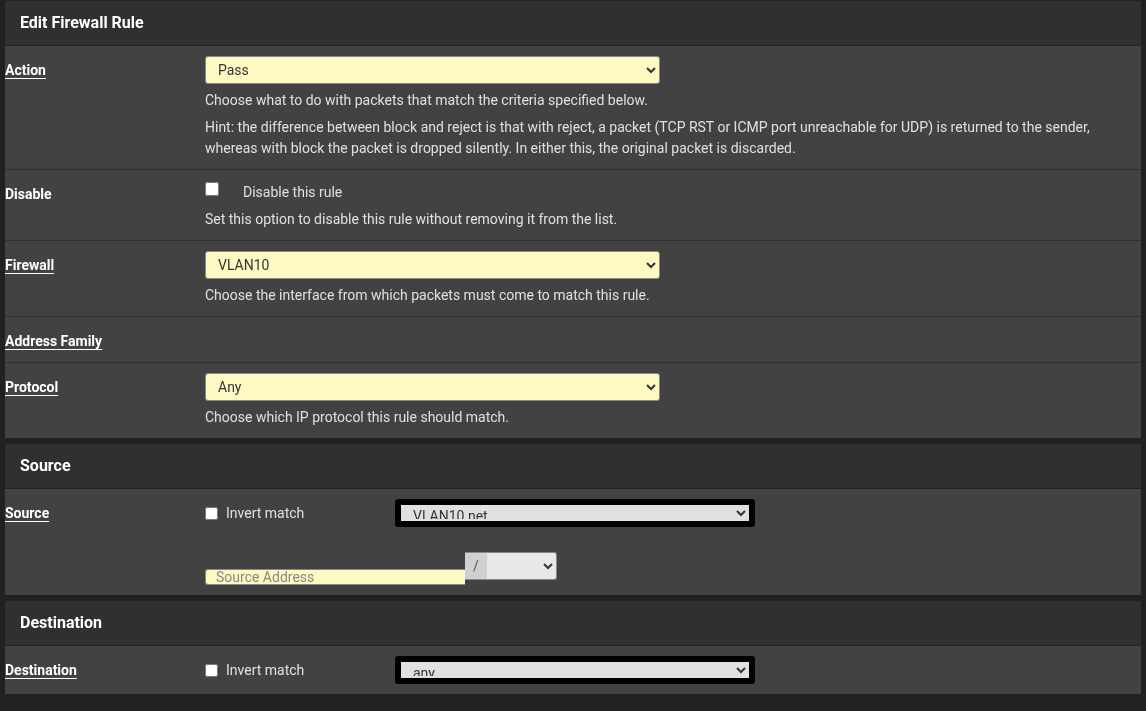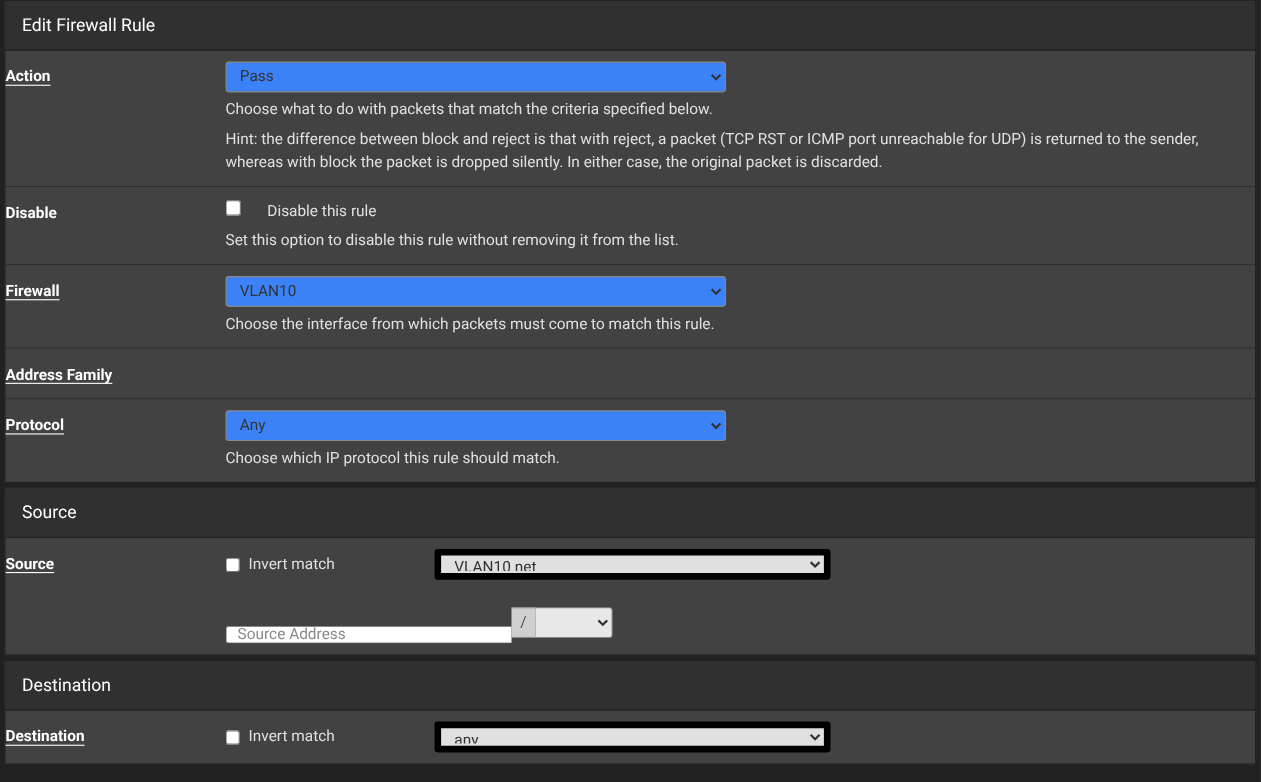--- a/index.html
+++ b/index.html
@@ -16,21 +16,21 @@
     }
     .panel {
       background: #424242;
       border: 1px solid #212121;
       margin: 0 4px 4px;
     }
     .panel-heading {
       background: #303030;
       padding: 10px 15px;
       font-size: 16px;
-      font-weight: normal;
+      font-weight: bold;
       color: #fff;
       border-bottom: 1px solid #212121;
     }
     .form-group {
       display: flex;
       padding: 10px 15px 10px 0;
       border-bottom: 1px solid #303030;
       align-items: flex-start;
     }
     .form-group:last-child {
@@ -49,21 +49,21 @@
       text-underline-offset: 3px;
     }
     .input-col {
       flex: 1;
       min-width: 0;
     }
     .select-control {
       width: 455px;
       max-width: 100%;
       height: 28px;
-      background: #3b82f6;
+      background: #fef9c3;
       color: #333;
       border: 1px solid #888;
       border-radius: 3px;
       padding: 2px 8px;
       font-size: 14px;
       font-family: inherit;
     }
     .help-block {
       color: #e0e0e0;
       margin-top: 6px;
@@ -100,21 +100,21 @@
       font-size: 14px;
       font-family: inherit;
     }
     .addr-group {
       display: flex;
       align-items: center;
     }
     .addr-input {
       width: 260px;
       height: 16px;
-      background: #ffffff;
+      background: #fef9c3;
       color: #888;
       border: 1px solid #888;
       border-right: none;
       border-radius: 3px 0 0 3px;
       padding: 2px 10px;
       font-size: 14px;
       font-family: inherit;
       margin-top: 22px;
     }
     .addr-input::placeholder {
@@ -150,21 +150,21 @@
 <div class="panel">
   <div class="panel-heading">Edit Firewall Rule</div>
 
   <div class="form-group">
     <div class="label-col underline"><span>Action</span></div>
     <div class="input-col">
       <select class="select-control">
         <option>Pass</option>
       </select>
       <div class="help-block">Choose what to do with packets that match the criteria specified below.</div>
-      <div class="help-block">Hint: the difference between block and reject is that with reject, a packet (TCP RST or ICMP port unreachable for UDP) is returned to the sender, whereas with block the packet is dropped silently. In either case, the original packet is discarded.</div>
+      <div class="help-block">Hint: the difference between block and reject is that with reject, a packet (TCP RST or ICMP port unreachable for UDP) is returned to the sender, whereas with block the packet is dropped silently. In either this, the original packet is discarded.</div>
     </div>
   </div>
 
   <div class="form-group">
     <div class="label-col"><span>Disable</span></div>
     <div class="input-col">
       <div class="checkbox-wrap">
         <input type="checkbox" style="">
         <span>Disable this rule</span>
       </div>

